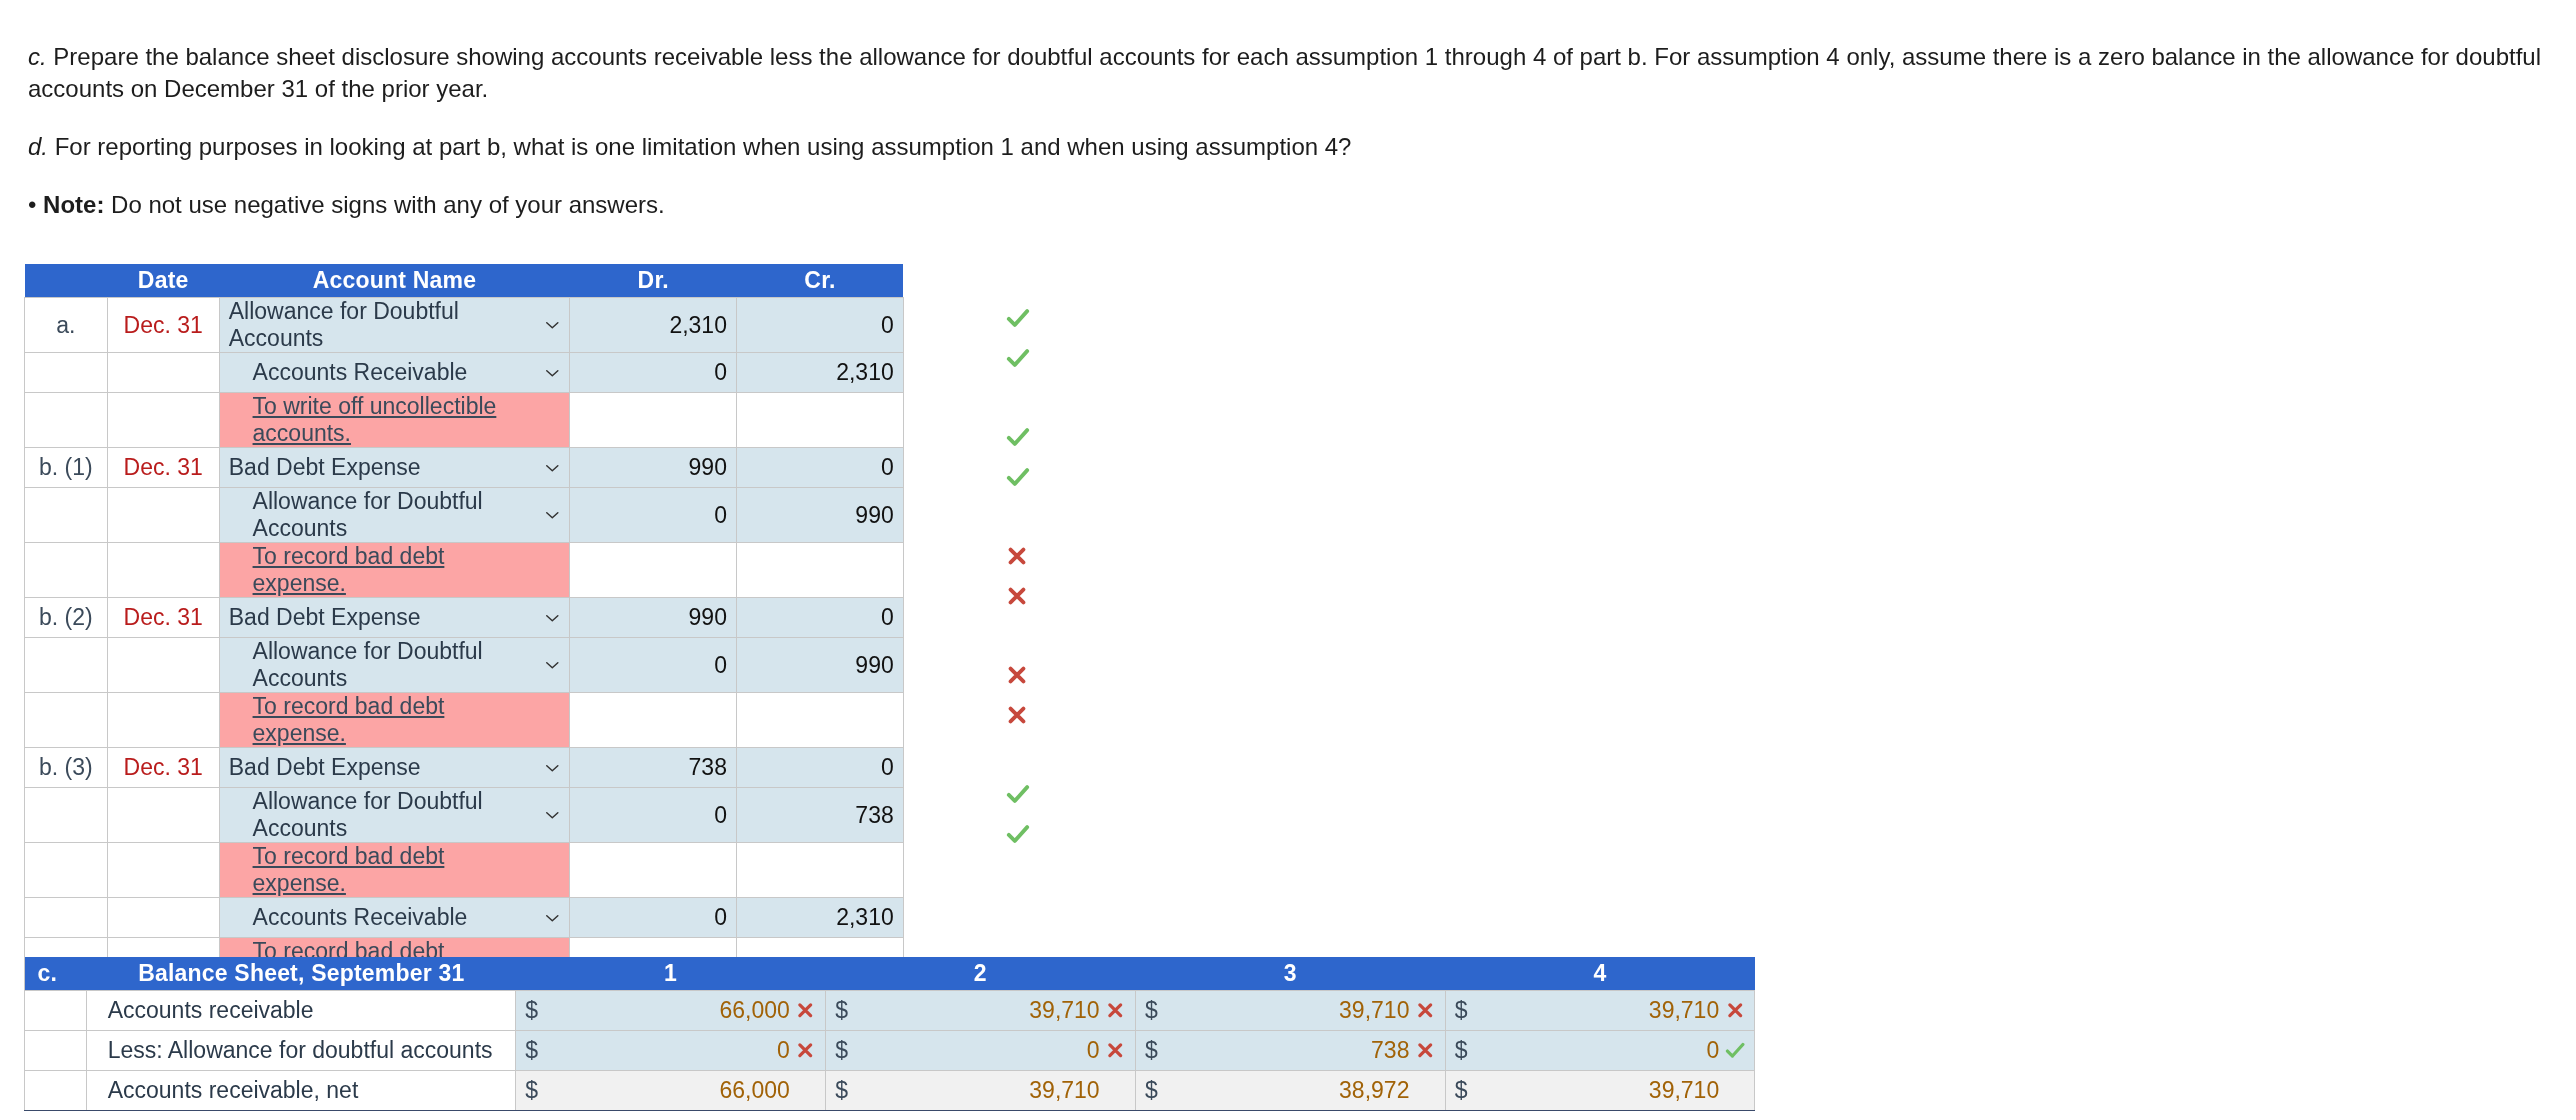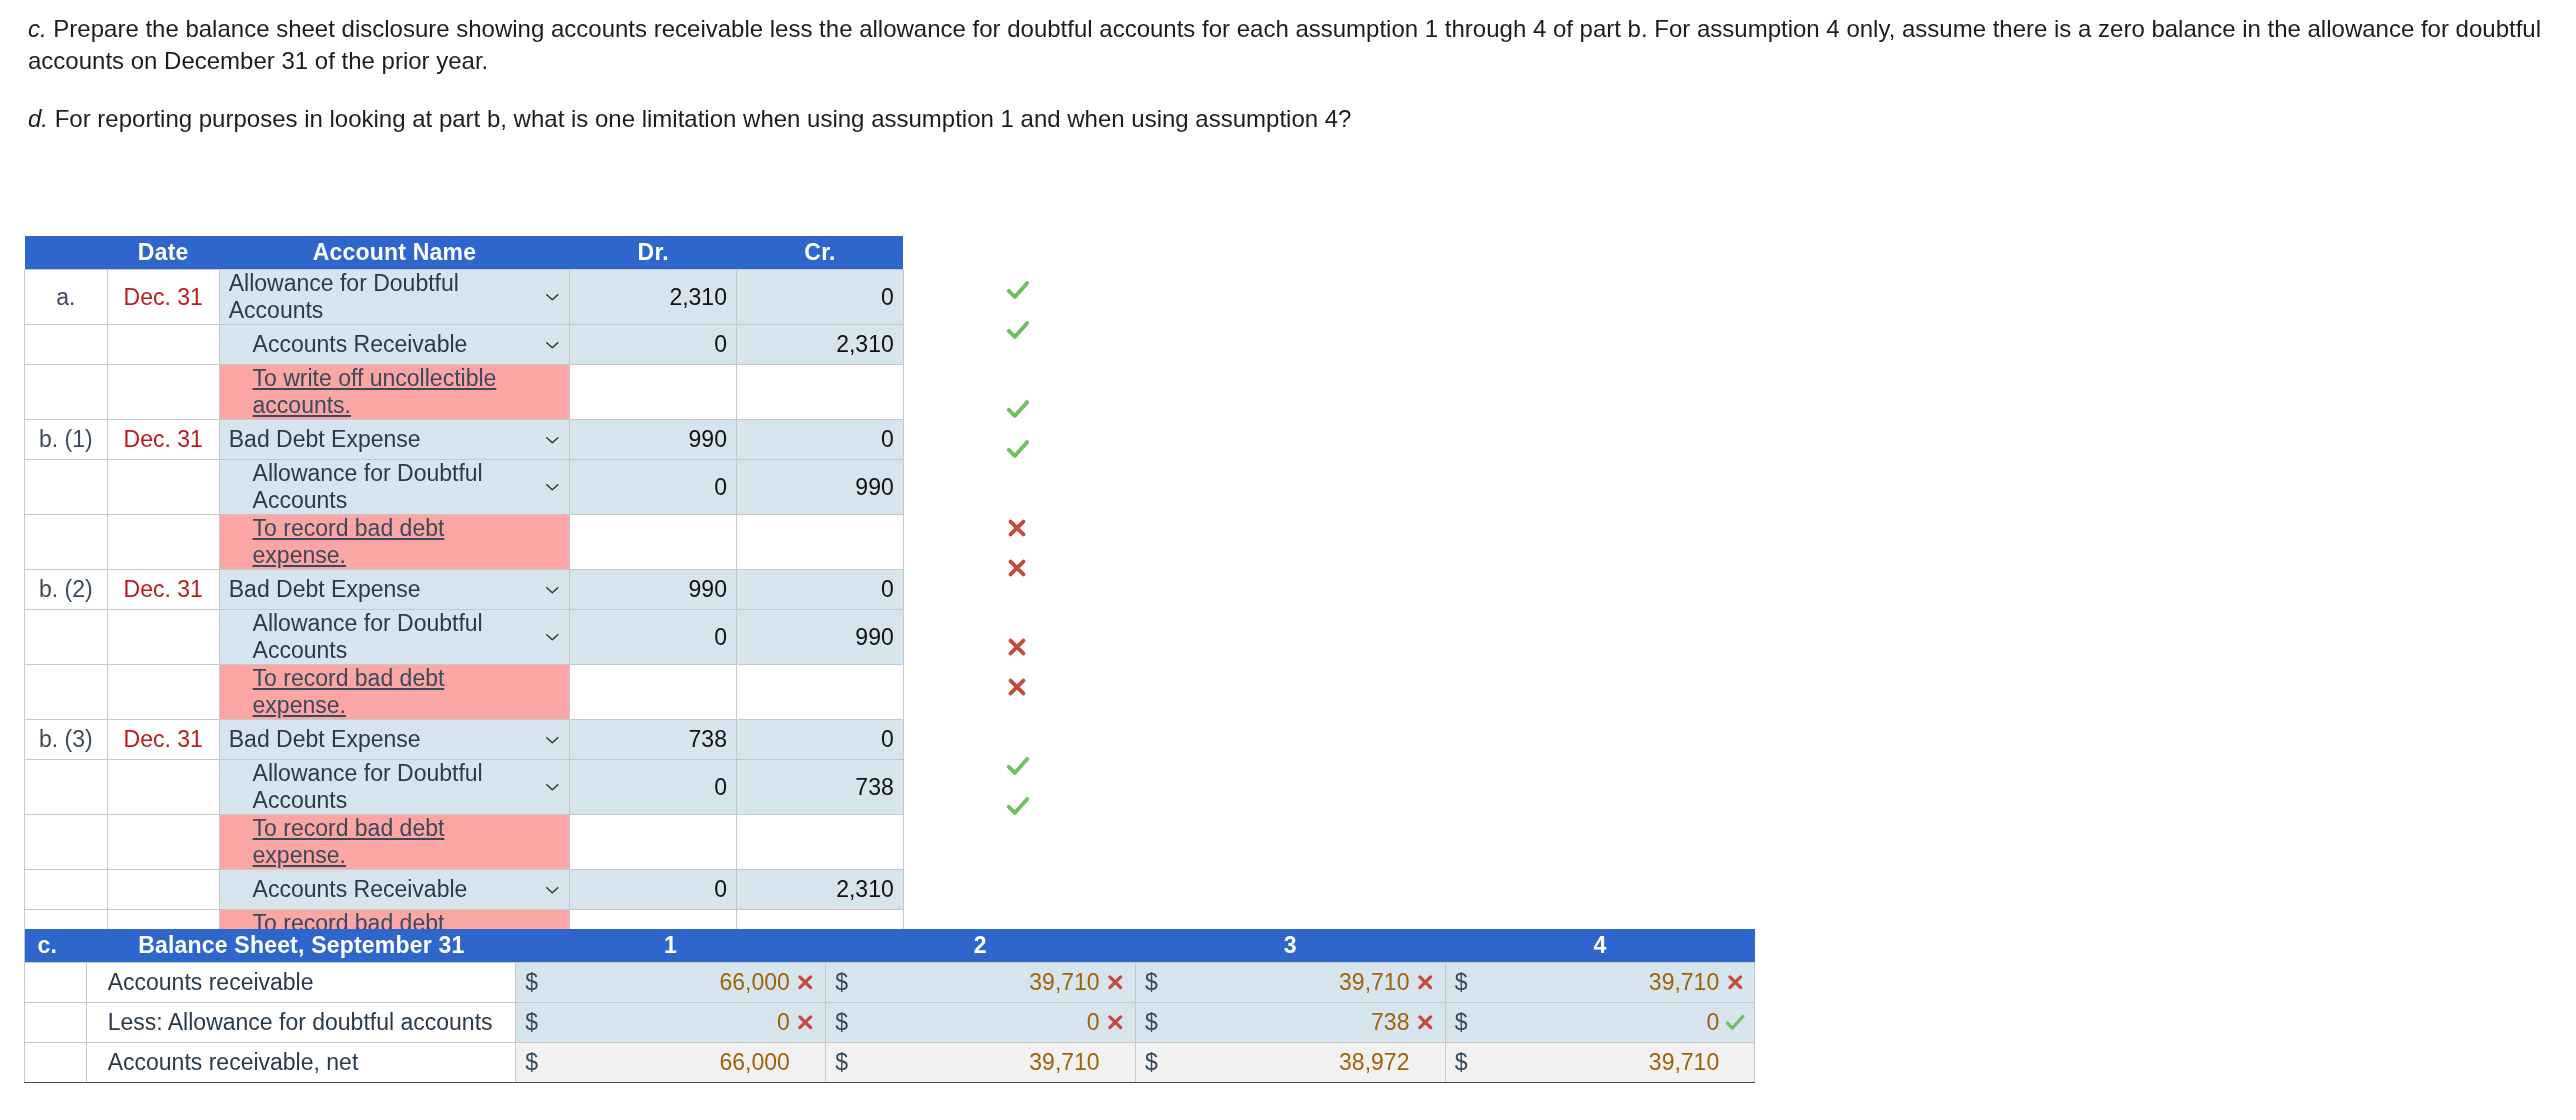--- a/index.html
+++ b/index.html
@@ -17,20 +17,21 @@
   .page {
     position: relative;
     width: 2576px;
     height: 1121px;
     padding: 0;
   }
 
   
   .prompt {
     padding: 13px 28px 0 28px;
+    margin-top: 28px;
   }
   .prompt p {
     margin: 0 0 24px 0;
     font-size: 24px;
     line-height: 1.33;
     color: #1d1d1d;
   }
   .prompt p.tight { margin-bottom: 26px; }
   .lead-italic {
     font-style: italic;
@@ -169,20 +170,21 @@
   .btable .botline td { border-bottom: 1.8px solid #3a4a6a; }
 </style>
 </head>
 <body>
 
 <div class="page">
 
   <div class="prompt">
     <p class="tight"><span class="lead-italic">c.</span><span> Prepare the balance sheet disclosure showing accounts receivable less the allowance for doubtful accounts for each assumption 1 through 4 of part b. For assumption 4 only, assume there is a zero balance in the allowance for doubtful accounts on December 31 of the prior year.</span></p>
     <p class="tight"><span class="lead-italic">d.</span><span> For reporting purposes in looking at part b, what is one limitation when using assumption 1 and when using assumption 4?</span></p>
+    <p class="bullet-note"><span>• </span><b>Note:</b><span> Do not use negative signs with any of your answers.</span></p>
   </div>
 
   <div class="jwrap">
     <table class="jtable">
       <thead>
         <tr class="hdr">
           <th class="c-ref" style="width:68px;"></th>
           <th class="c-date" style="width:97px;">Date</th>
           <th class="c-acct" style="width:336px;">Account Name</th>
           <th class="c-dr" style="width:152px;text-align:center;">Dr.</th>

